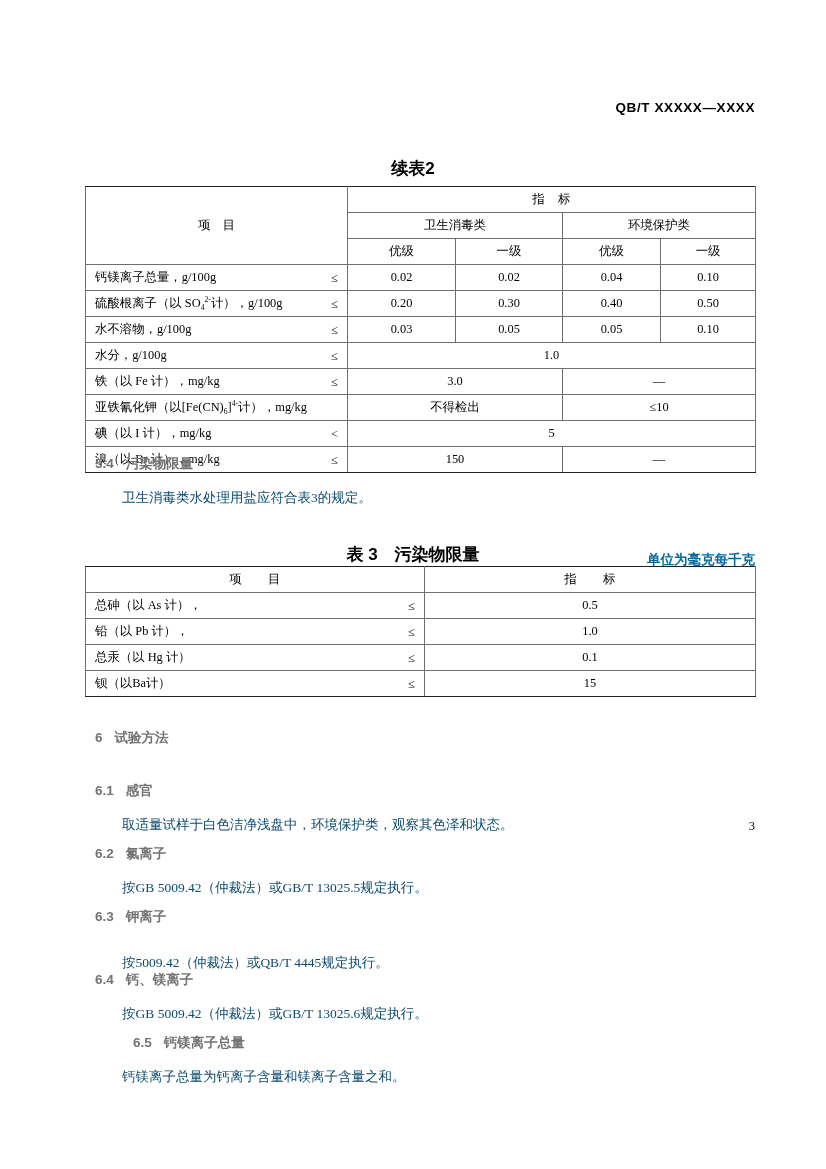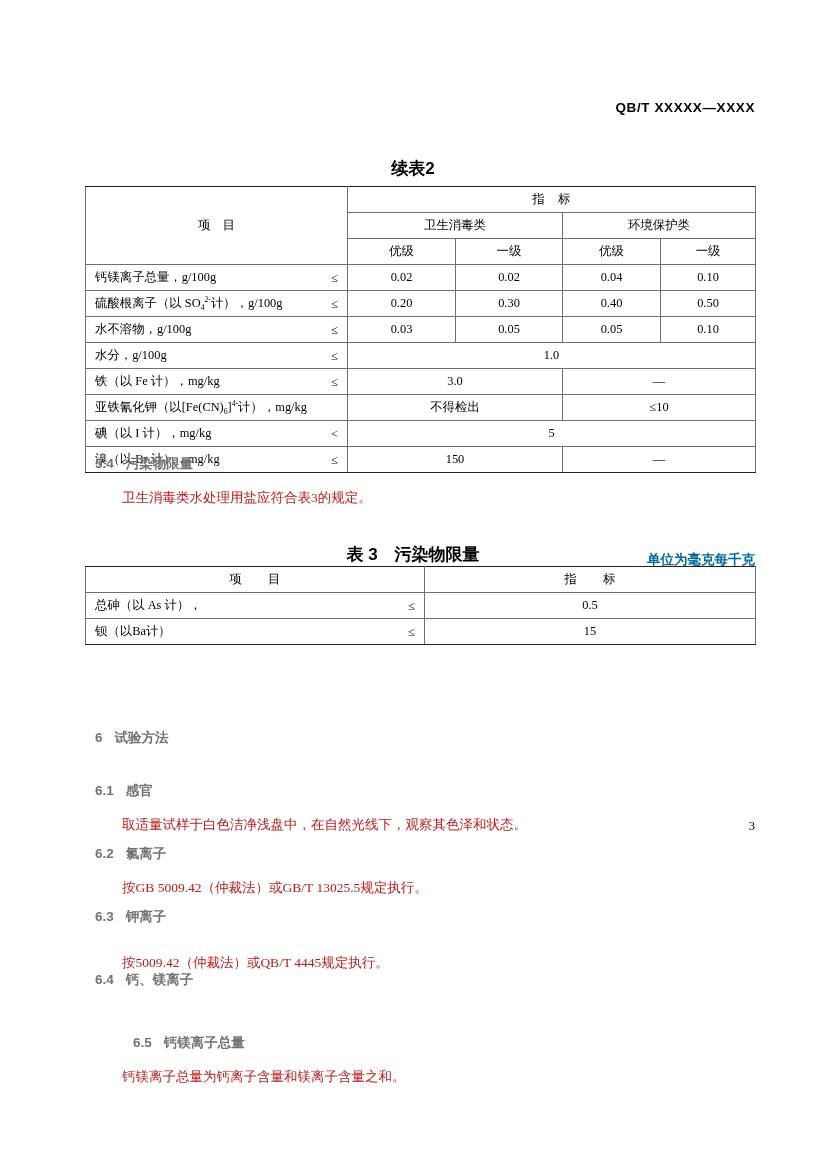--- a/index.html
+++ b/index.html
@@ -65,21 +65,21 @@
     color: #737373;
     white-space: nowrap;
   }
   .sec-head .num { margin-right: 12px; font-weight: bold; }
 
   .body-text {
     position: absolute;
     left: 122px;
     font-family: "Liberation Serif", "DejaVu Serif", serif;
     font-size: 13.5px;
-    color: #b91c1c;
+    color: #0c4a6e;
     white-space: nowrap;
   }
 
   .page-num {
     position: absolute;
     right: 71px;
     bottom: 47px;
     font-family: "Liberation Serif", "DejaVu Serif", serif;
     font-size: 12.5px;
     color: #000;
@@ -237,49 +237,58 @@
         <td class="thick-top hdr-center">项　　目</td>
         <td class="thick-top hdr-center">指　　标</td>
       </tr>
       </tbody>
       <tbody id="table3-body">
         <tr>
           <td class="item-cell">总砷（以 As 计），<span class="op">≤</span></td>
           <td>0.5</td>
         </tr>
         <tr>
+          <td class="item-cell">铅（以 Pb 计），<span class="op">≤</span></td>
+          <td>1.0</td>
+        </tr>
+        <tr>
+          <td class="item-cell">总汞（以 Hg 计）<span class="op">≤</span></td>
+          <td>0.1</td>
+        </tr>
+        <tr>
           <td class="item-cell thick-bot">钡（以Ba计）<span class="op">≤</span></td>
           <td class="thick-bot">15</td>
         </tr>
       </tbody>
 
   </table>
 
   <div class="sec-head" style="top:729px;">
     <span class="num">6</span><span>试验方法</span>
   </div>
 
   <div class="sec-head" style="top:782px;">
     <span class="num">6.1</span><span>感官</span>
   </div>
-  <div class="body-text" style="top:816px;">取适量试样于白色洁净浅盘中，在自然光线下，观察其色泽和状态。</div>
+  <div class="body-text" style="top:816px;">取适量试样于白色洁净浅盘中，环境保护类，观察其色泽和状态。</div>
 
   <div class="sec-head" style="top:845px;">
     <span class="num">6.2</span><span>氯离子</span>
   </div>
   <div class="body-text" style="top:879px;">按GB 5009.42（仲裁法）或GB/T 13025.5规定执行。</div>
 
   <div class="sec-head" style="top:908px;">
     <span class="num">6.3</span><span>钾离子</span>
   </div>
   <div class="body-text" style="top:942px;margin-top:12px;">按5009.42（仲裁法）或QB/T 4445规定执行。</div>
 
   <div class="sec-head" style="top:971px;">
     <span class="num">6.4</span><span>钙、镁离子</span>
   </div>
+  <div class="body-text" style="top:1005px;">按GB 5009.42（仲裁法）或GB/T 13025.6规定执行。</div>
 
   <div class="sec-head" style="top:1034px;margin-left:38px;">
     <span class="num">6.5</span><span>钙镁离子总量</span>
   </div>
   <div class="body-text" style="top:1068px;">钙镁离子总量为钙离子含量和镁离子含量之和。</div>
 
   <div class="page-num">3</div>
 </div>
 
 </body></html>

